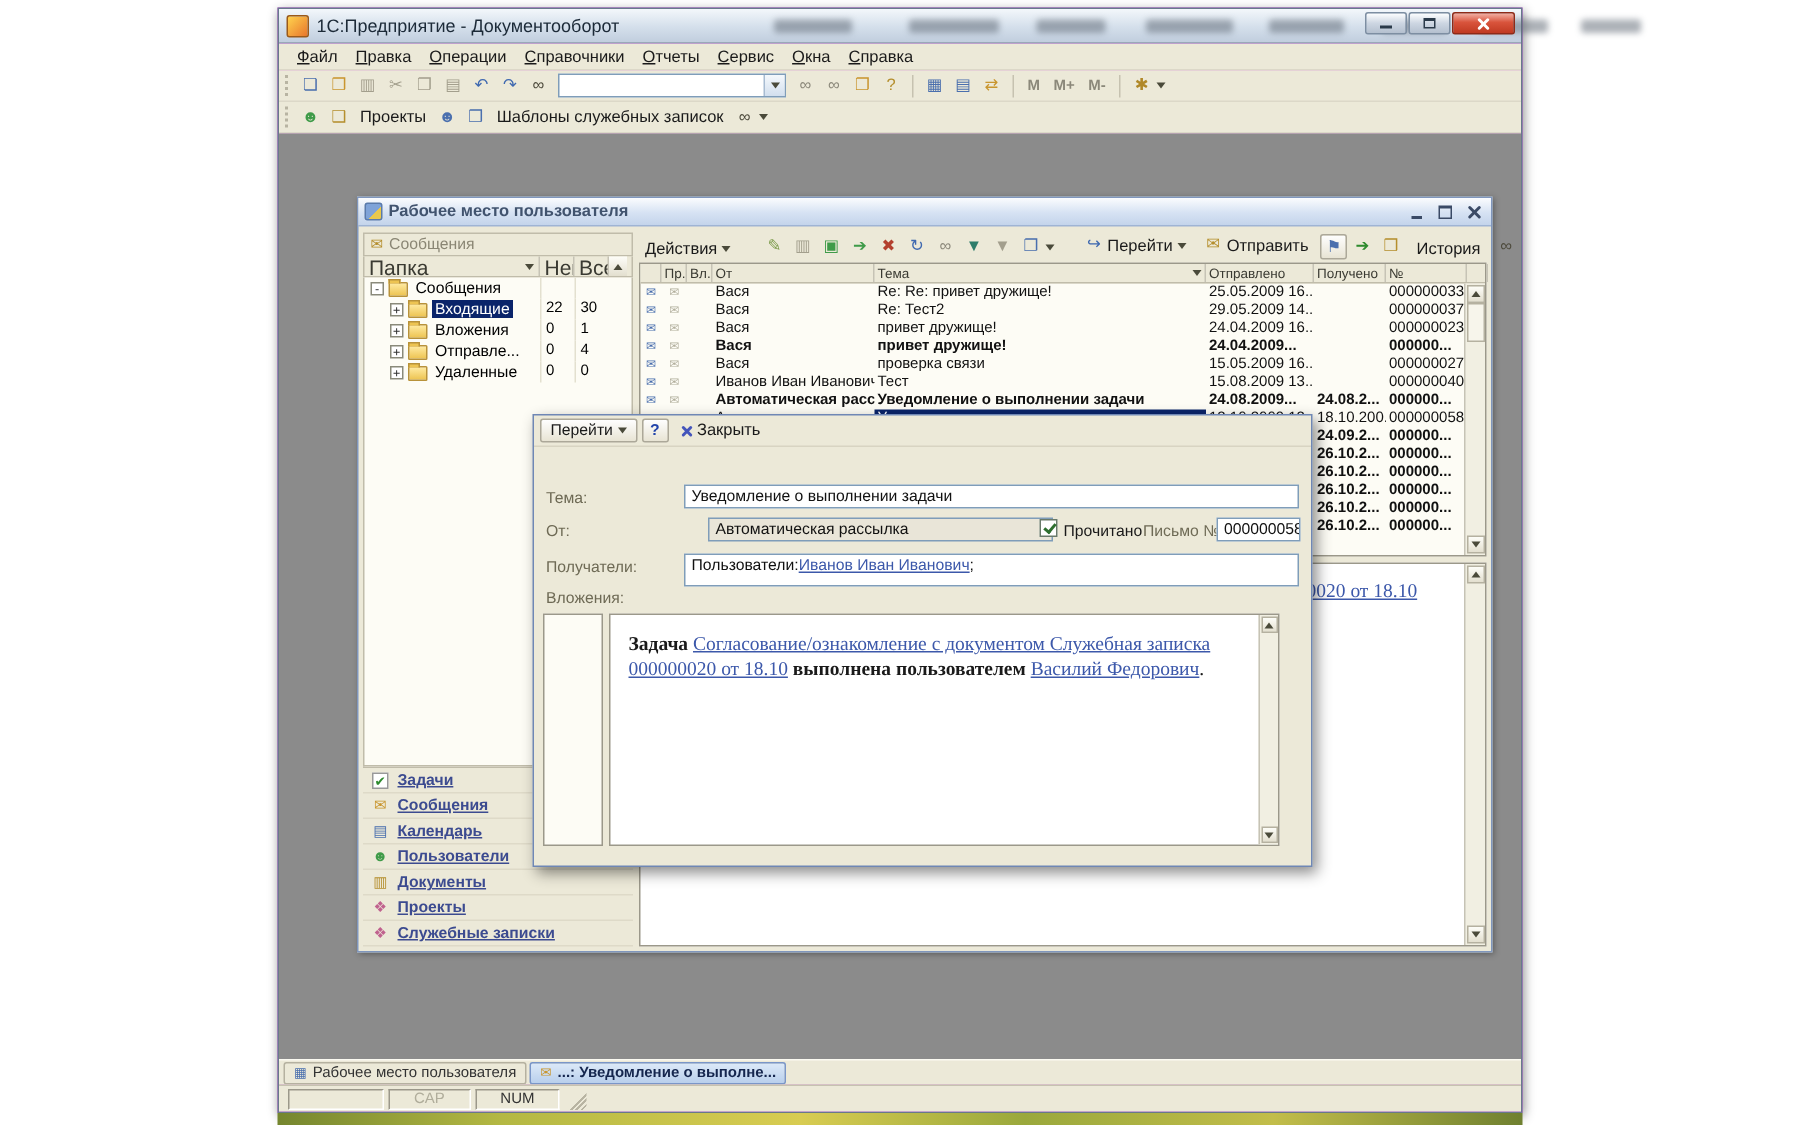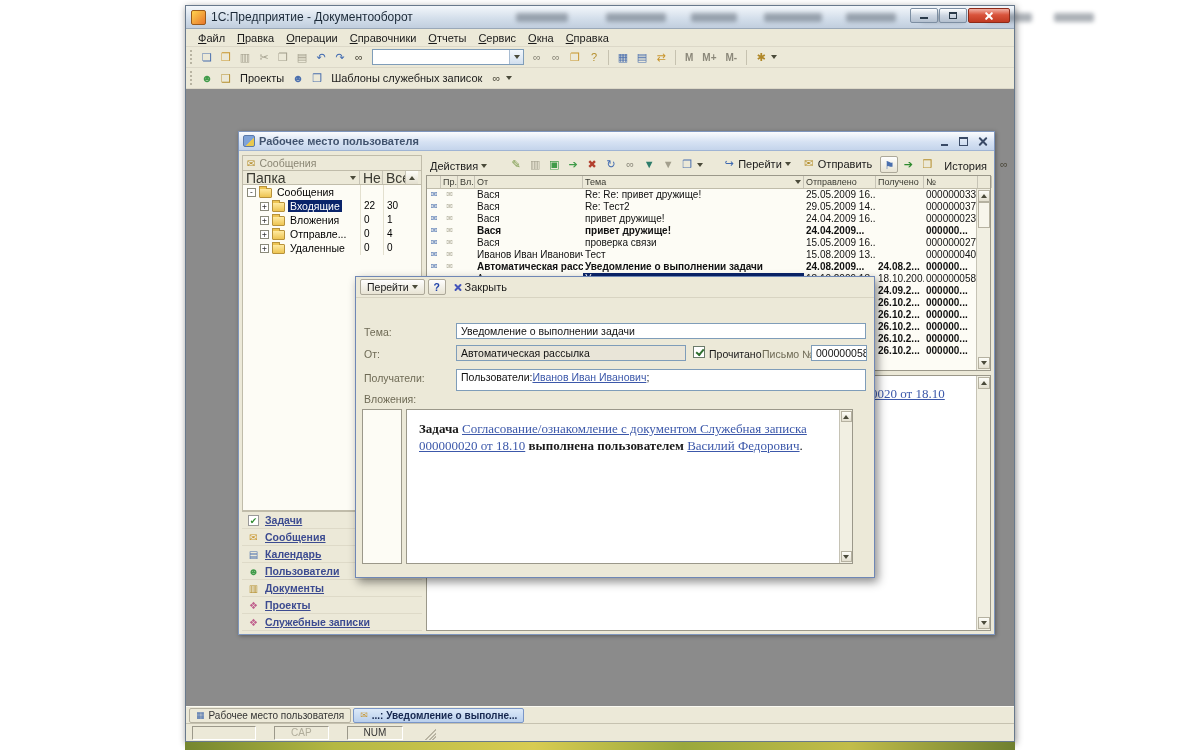--- a/index.html
+++ b/index.html
@@ -119,21 +119,21 @@
 .bodytext b{font-weight:bold}
 .bscroll{position:absolute;right:0;top:0;bottom:0;width:13px;background:#f1efe2;border-left:1px solid #c6c3b5;display:flex;flex-direction:column;align-items:center;justify-content:space-between;padding:1px 0}
 
 
 .mdibar{position:absolute;left:0;right:0;bottom:18px;height:17px;background:#ece9d8;border-top:1px solid #fbfaf2;display:flex;align-items:center;gap:2px;padding:0 3px}
 .mtab{height:15px;display:inline-flex;align-items:center;gap:4px;padding:0 6px;font-size:10px;border:1px solid #b5b1a0;background:#ece9d8;border-radius:2px;color:#333;white-space:nowrap}
 .mtab.active{background:linear-gradient(#dce9f8,#b9cfec);border-color:#7a96c8;font-weight:bold;color:#15264e}
 .mtab .tico{font-size:9px}
 .statusbar{position:absolute;left:0;right:0;bottom:0;height:18px;background:#ece9d8;border-top:1px solid #c6c2b0;display:flex;align-items:center;font-size:10.5px;color:#333;padding-left:6px}
 .sb-text{flex:1}
-.sb-box{height:14px;border:1px solid;border-color:#9b988a #ffffff #ffffff #9b988a;margin-right:18px;font-size:10px;text-align:center;line-height:12px;padding:0 16px;min-width:34px}
+.sb-box{height:14px;border:1px solid;border-color:#9b988a #ffffff #ffffff #9b988a;margin-right:3px;font-size:10px;text-align:center;line-height:12px;padding:0 16px;min-width:34px}
 .sb-blank{width:64px}
 .sb-cap{color:#b0ad9b}
 .sb-num{color:#333}
 .sb-grip{width:15px;height:15px;margin-right:1px;background:
  linear-gradient(135deg,transparent 62%,#b8b4a2 62%,#b8b4a2 68%,transparent 68%,transparent 74%,#b8b4a2 74%,#b8b4a2 80%,transparent 80%,transparent 86%,#b8b4a2 86%,#b8b4a2 92%,transparent 92%)}
 .wallpaper{position:absolute;left:185px;top:742px;width:830px;height:8px;background:linear-gradient(90deg,#75862f,#b4b843 18%,#d8cc52 42%,#9aa83c 60%,#c2bd4a 80%,#6f8030)}
 </style>
 </head>
 <body>
 
@@ -586,21 +586,21 @@
         <span class="tb-btn">
             <span class="xico"></span>
             <span>Закрыть</span>
           </span>
       </div>
       <div class="dform">
         <span class="dlabel" style="left:8px;top:9px">Тема:</span>
         <span class="dfield" style="left:100px;top:6px;width:410px;height:16px">Уведомление о выполнении задачи</span>
 
         <span class="dlabel" style="left:8px;top:31px">От:</span>
-        <span class="dfield dis" style="left:100px;top:28px;width:230px;height:16px">Автоматическая рассылка</span>
+        <span class="dfield dis" style="left:116px;top:28px;width:230px;height:16px">Автоматическая рассылка</span>
         <span class="chk" style="left:337px;top:29px"></span>
         <span class="dlabel" style="left:353px;top:31px;color:#1a1a1a">Прочитано</span>
         <span class="dlabel" style="left:406px;top:31px">Письмо №:</span>
         <span class="dfield" style="left:455px;top:28px;width:56px;height:16px">000000058</span>
 
         <span class="dlabel" style="left:8px;top:55px">Получатели:</span>
         <span class="dfield" style="left:100px;top:52px;width:410px;height:22px"><span>Пользователи:</span><span class="link">Иванов Иван Иванович</span><span>;</span></span>
         <span class="dlabel" style="left:8px;top:76px">Вложения:</span>
 
         <span class="attachbox"></span>

